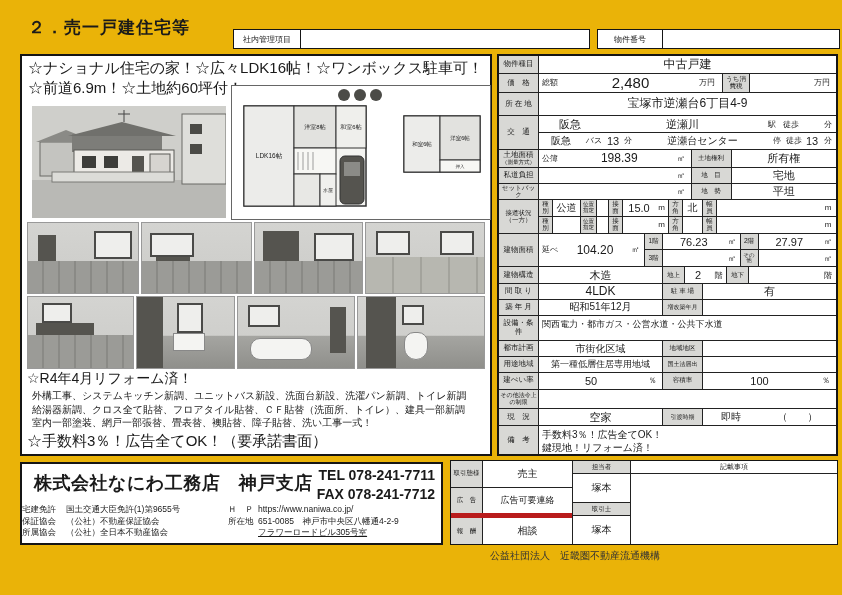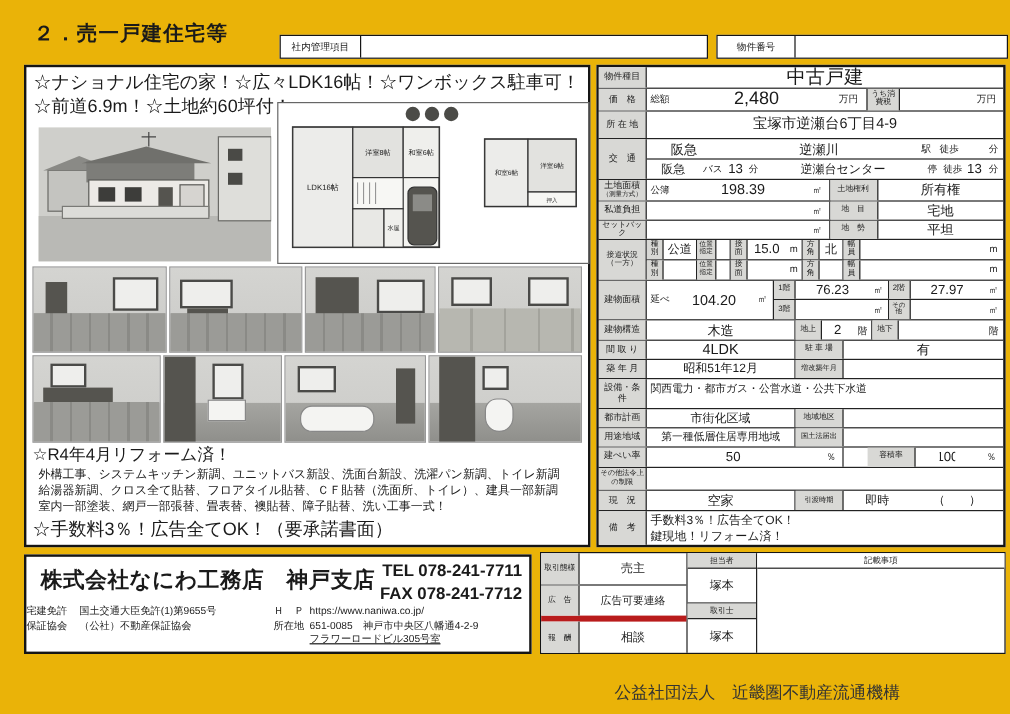--- a/index.html
+++ b/index.html
@@ -9,21 +9,21 @@
   .thin{border:1.5px solid #151515;box-sizing:border-box;background:#fff;}
   
   .t-row{display:flex;border-bottom:1px solid #222;align-items:stretch;box-sizing:border-box;}
   .t-row.nb{border-bottom:none;}
   .lc{width:40px;flex:0 0 40px;background:#d8d8d5;border-right:1px solid #222;font-size:7.5px;display:flex;align-items:center;justify-content:center;text-align:center;line-height:1.15;padding:1px;box-sizing:border-box;flex-direction:column;}
   .g{background:#d8d8d5;border-right:1px solid #222;font-size:6.5px;display:flex;align-items:center;justify-content:center;text-align:center;line-height:1.05;padding:0 1px;box-sizing:border-box;word-break:break-all;}
   .c{border-right:1px solid #222;display:flex;align-items:center;justify-content:center;font-size:11px;overflow:hidden;box-sizing:border-box;white-space:nowrap;}
   .nr{border-right:none !important;}
   .grp{display:flex;flex-direction:column;flex:1;min-width:0;}
   .sub{display:flex;flex:1;border-bottom:1px solid #222;min-height:0;}
-  .sub.nb{border-bottom:none;}.f8{font-size:8px}.f9{font-size:9px}.f10{font-size:10px}.f11{font-size:11px}.f12{font-size:12px}.f13{font-size:16px}.f15{font-size:15px}
+  .sub.nb{border-bottom:none;}.f8{font-size:8px}.f9{font-size:9px}.f10{font-size:10px}.f11{font-size:11px}.f12{font-size:12px}.f13{font-size:12px}.f15{font-size:15px}
   .left-al{justify-content:flex-start;padding-left:3px;}
   
   .ph{position:relative;background:linear-gradient(#d4d4d1 0%,#cfcfcc 54%,#a5a5a1 55%,#8f8f8b 100%);overflow:hidden;border:1px solid #999;box-sizing:border-box;}
   .ph .win{position:absolute;background:#eeeeec;border:2px solid #4a4a48;}
   .ph .dark{position:absolute;background:#55544f;}
   .ph .white{position:absolute;background:#f4f4f2;border:1px solid #888;}
   .ph .floorlines{position:absolute;left:0;right:0;bottom:0;height:46%;background:repeating-linear-gradient(90deg,#9b9b97 0 14px,#8a8a86 14px 16px);}
   .ph .tatami{position:absolute;left:0;right:0;bottom:0;height:52%;background:repeating-linear-gradient(90deg,#b7b7b0 0 26px,#a3a39c 26px 28px);}
   
   .inforow{display:flex;font-size:8.5px;line-height:11.5px;}
@@ -338,21 +338,21 @@
       <div class="c nr" style="flex:1;"></div>
     </div>
 
     <div class="t-row" style="height:16px;">
       <div class="lc">用途地域</div>
       <div class="c f9" style="width:124px;">第一種低層住居専用地域</div>
       <div class="g" style="width:40px;font-size:6px;">国土法届出</div>
       <div class="c nr" style="flex:1;"></div>
     </div>
 
-    <div class="t-row" style="height:17px;gap:20px;">
+    <div class="t-row" style="height:17px;">
       <div class="lc">建ぺい率</div>
       <div class="c f11" style="width:104px;border-right:none;">50</div>
       <div class="c f8" style="width:20px;">％</div>
       <div class="g" style="width:40px;">容積率</div>
       <div class="c f11" style="flex:1;border-right:none;">100</div>
       <div class="c f8 nr" style="width:20px;">％</div>
     </div>
 
     <div class="t-row" style="height:20px;">
       <div class="lc" style="font-size:6px;">その他法令上の制限</div>
@@ -384,20 +384,24 @@
     </div>
     <div class="abs" style="left:0;top:40px;width:192px;">
       <div class="inforow">
           <span class="il">宅建免許</span>
           <span>国土交通大臣免許(1)第9655号</span>
         </div>
       <div class="inforow">
           <span class="il">保証協会</span>
           <span>（公社）不動産保証協会</span>
         </div>
+      <div class="inforow">
+          <span class="il">所属協会</span>
+          <span>（公社）全日本不動産協会</span>
+        </div>
     </div>
     <div class="abs" style="left:206px;top:40px;width:212px;">
       <div class="inforow">
           <span class="il" style="flex-basis:30px;">Ｈ　Ｐ</span>
           <span>https://www.naniwa.co.jp/</span>
         </div>
       <div class="inforow">
           <span class="il" style="flex-basis:30px;">所在地</span>
           <span>651-0085　神戸市中央区八幡通4-2-9</span>
         </div>
@@ -428,15 +432,15 @@
       <div class="c nr f10" style="flex:1;border-bottom:1px solid #222;">塚本</div>
       <div class="dg" style="height:13px;border-bottom:1px solid #222;">取引士</div>
       <div class="c nr f10" style="flex:1;">塚本</div>
     </div>
     <div style="flex:1;display:flex;flex-direction:column;">
       <div class="dg" style="height:13px;border-bottom:1px solid #222;background:#fff;font-size:7px;">記載事項</div>
       <div style="flex:1;"></div>
     </div>
   </div>
 
-  <div class="abs" style="left:490px;top:569px;font-size:14px;color:#333;margin-left:22px;">公益社団法人　近畿圏不動産流通機構</div>
+  <div class="abs" style="left:490px;top:549px;font-size:10px;color:#333;">公益社団法人　近畿圏不動産流通機構</div>
 
 </div>
 
 </body></html>

